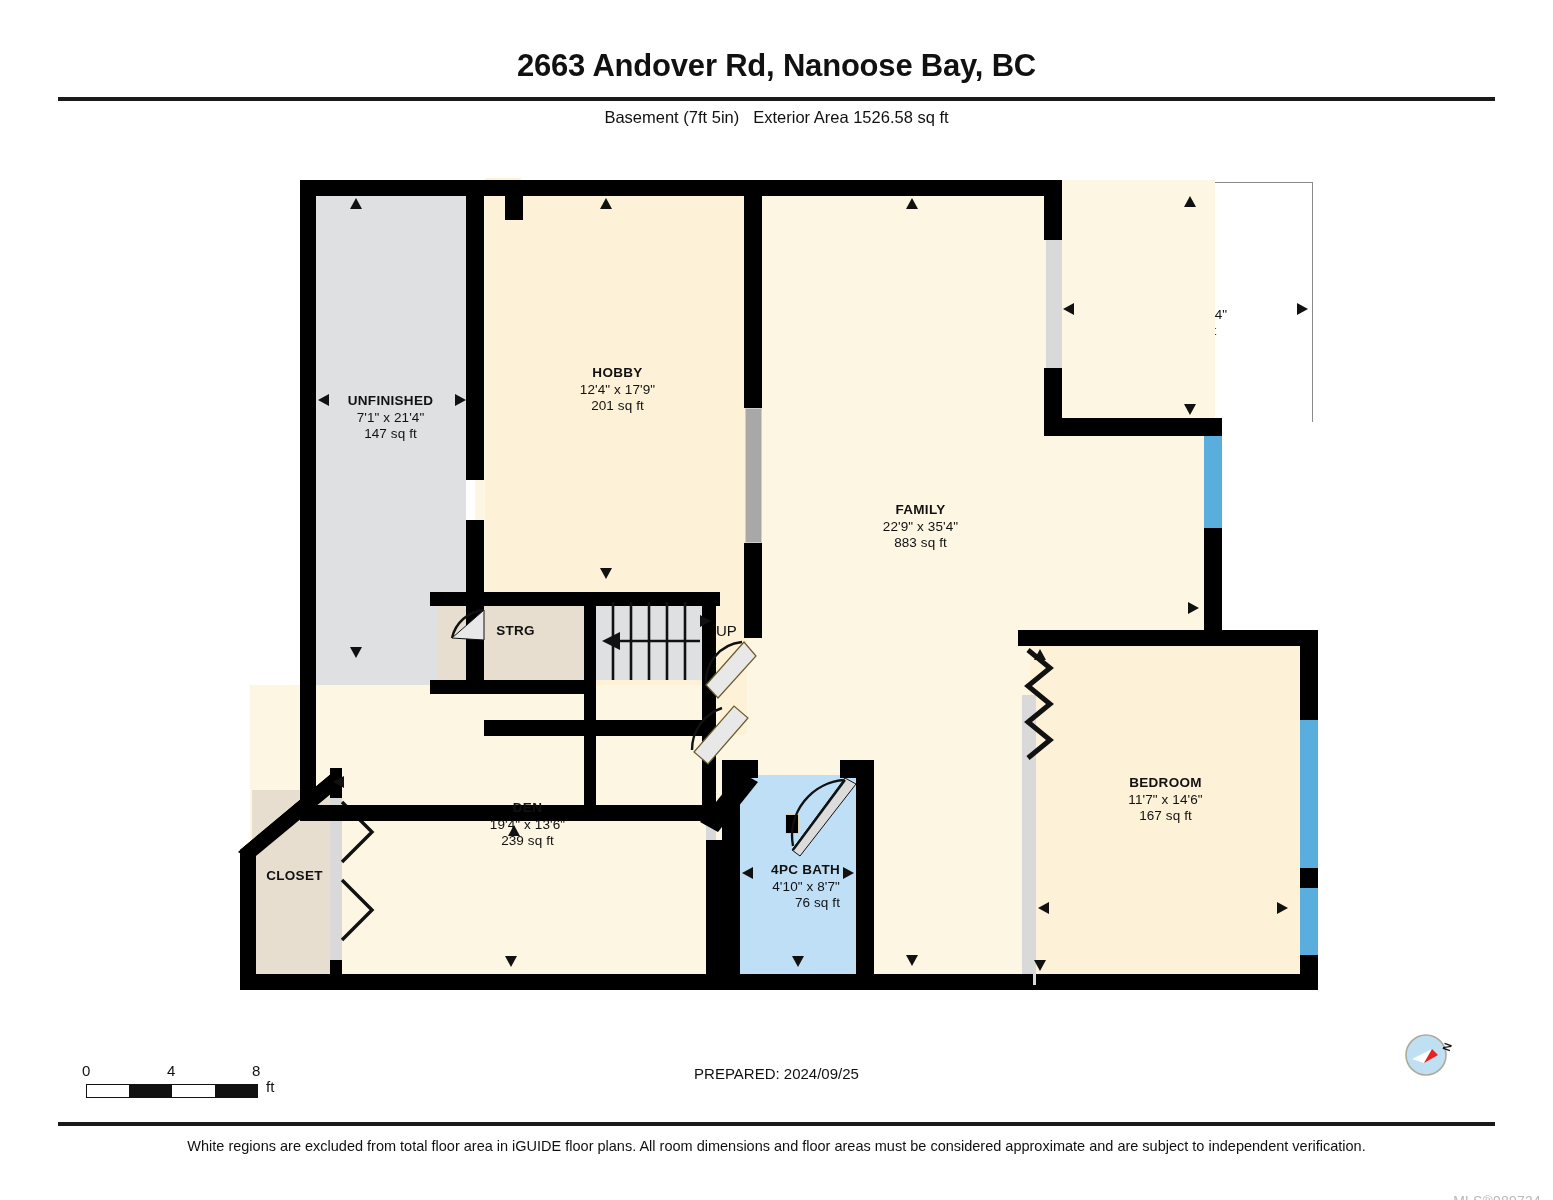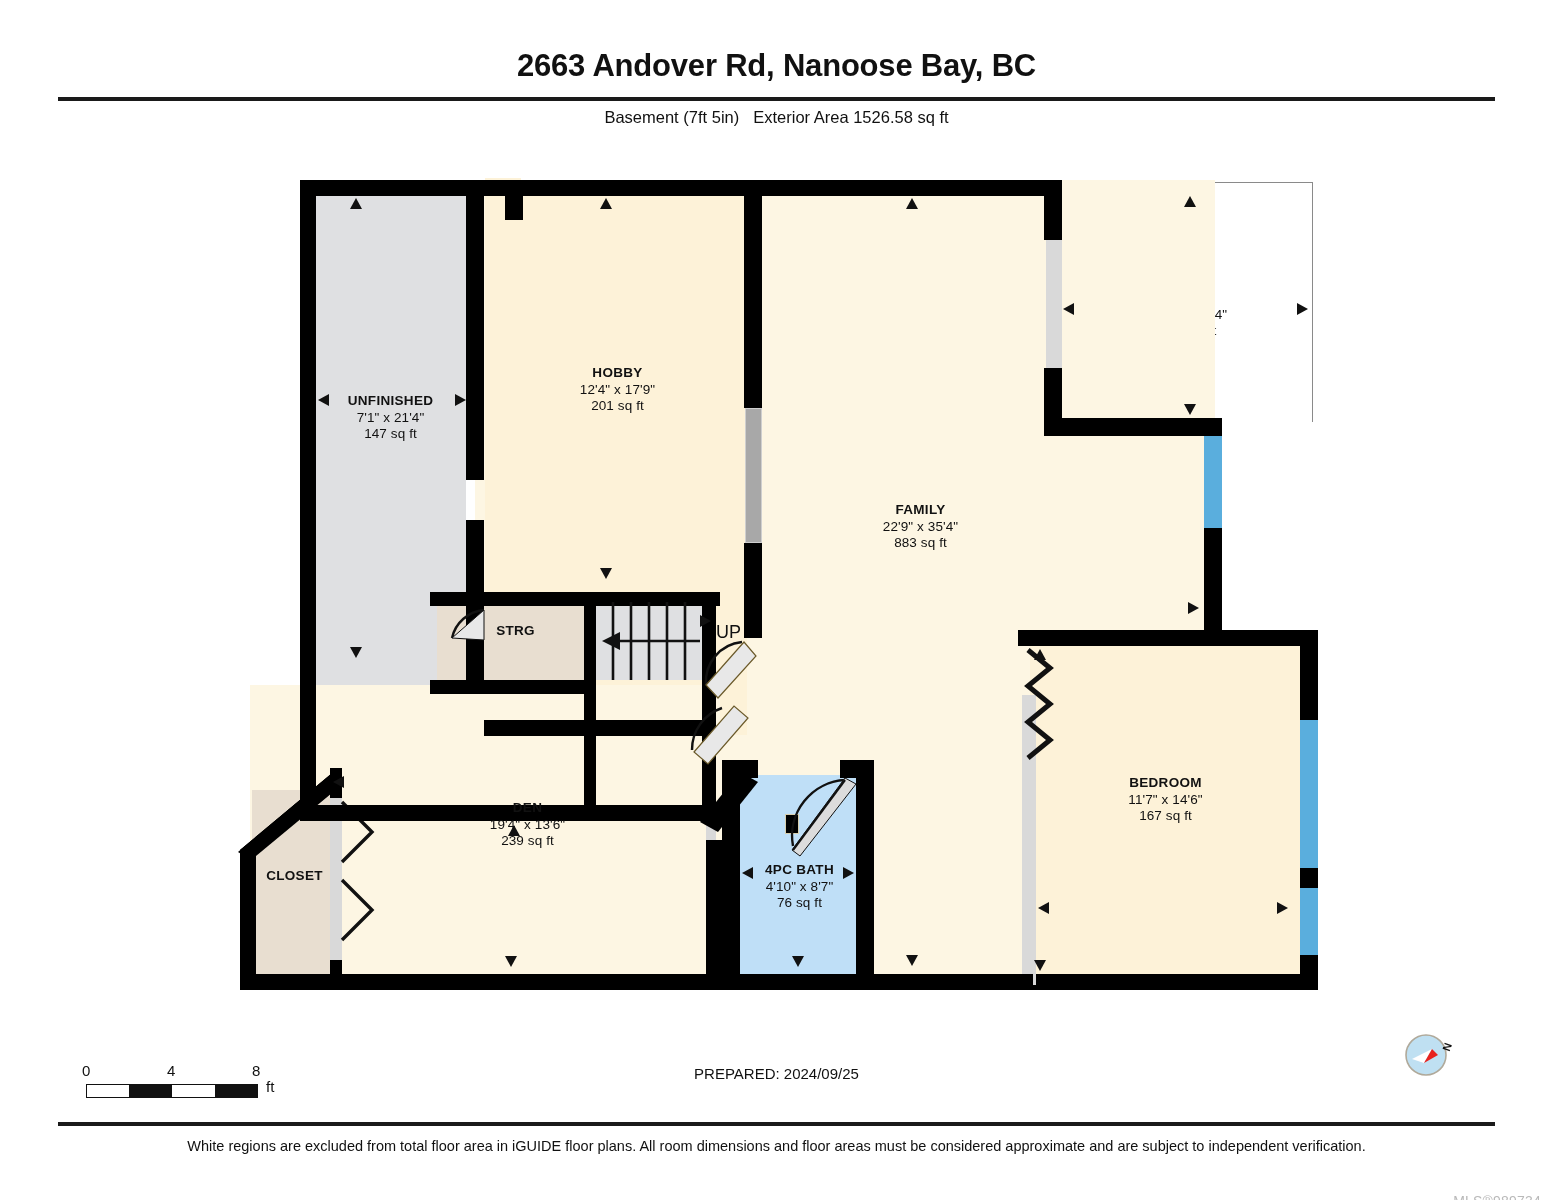--- a/index.html
+++ b/index.html
@@ -37,21 +37,21 @@
   .rlabel .nm{font-weight:bold;letter-spacing:0.3px;}
   .rlabel .dim{letter-spacing:0.1px;}
   .rlabel.one{font-size:13.5px;}
 
   
   .arw{position:absolute;width:0;height:0;}
   .arw.up{border-left:6px solid transparent;border-right:6px solid transparent;border-bottom:11px solid #111;}
   .arw.dn{border-left:6px solid transparent;border-right:6px solid transparent;border-top:11px solid #111;}
   .arw.lf{border-top:6px solid transparent;border-bottom:6px solid transparent;border-right:11px solid #111;}
   .arw.rt{border-top:6px solid transparent;border-bottom:6px solid transparent;border-left:11px solid #111;}
-  .upl{position:absolute;font-size:18px;color:#111;}
+  .upl{position:absolute;font-size:15px;color:#111;}
 
   svg.ov{position:absolute;left:0;top:0;width:1553px;height:880px;overflow:visible;pointer-events:none;}
 
   
   #footer{position:absolute;left:0;top:1030px;width:1553px;height:170px;}
   #scalebar{position:absolute;left:86px;top:32px;}
   #scalebar .nums{position:relative;height:20px;width:180px;}
   #scalebar .nums span{position:absolute;font-size:15px;top:0;}
   #scalebar .bar{position:relative;margin-top:2px;width:172px;height:14px;border:1px solid #111;box-sizing:border-box;background:#fff;}
   #scalebar .bar i{position:absolute;top:0;height:12px;background:#111;}
@@ -272,21 +272,21 @@
     <div class="dim">11'7" x 14'6"</div>
     <div class="dim">167 sq ft</div>
   </div>
 
   <div class="rlabel" style="left:455px;top:650px;width:145px;">
     <div class="nm">DEN</div>
     <div class="dim">19'4" x 13'6"</div>
     <div class="dim">239 sq ft</div>
   </div>
 
-  <div class="rlabel" style="left:727px;top:712px;width:145px;">
+  <div class="rlabel" style="left:695px;top:712px;width:145px;text-align:right;">
     <div class="nm">4PC BATH</div>
     <div class="dim">4'10" x 8'7"</div>
     <div class="dim">76 sq ft</div>
   </div>
 
   <div class="rlabel one" style="left:443px;top:473px;width:145px;">
     <div class="nm">STRG</div>
   </div>
 
   <div class="rlabel one" style="left:222px;top:718px;width:145px;">

